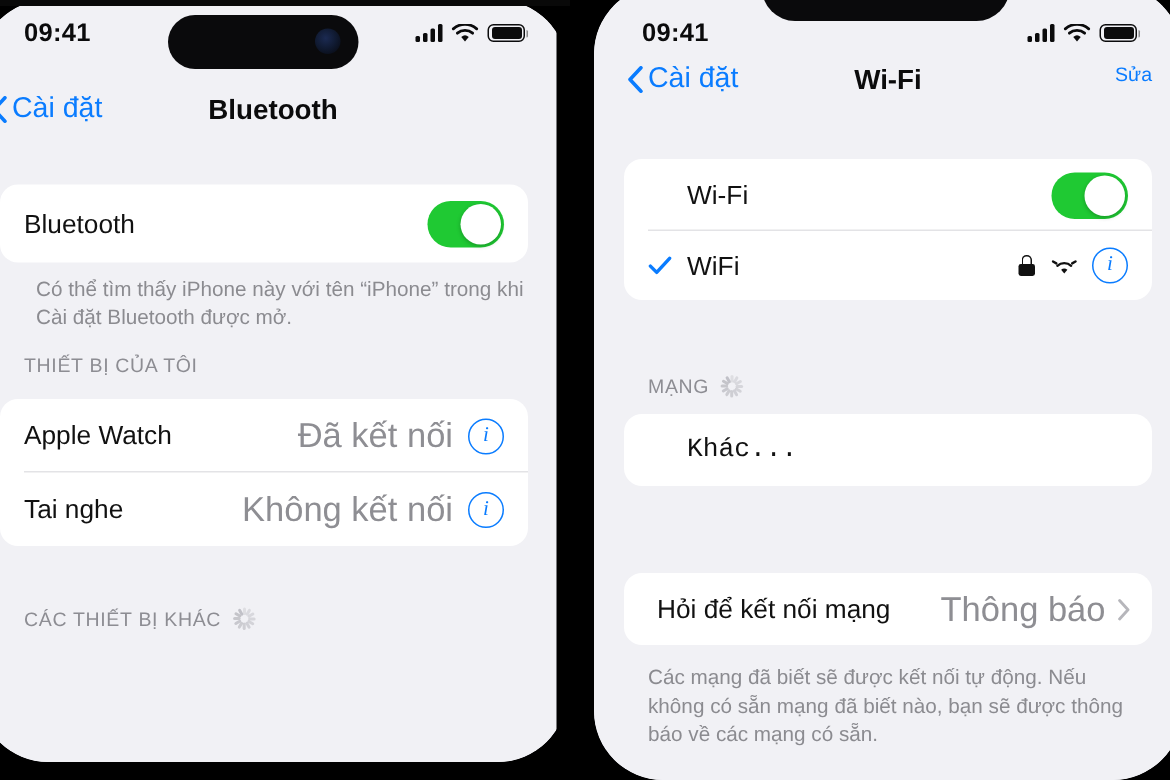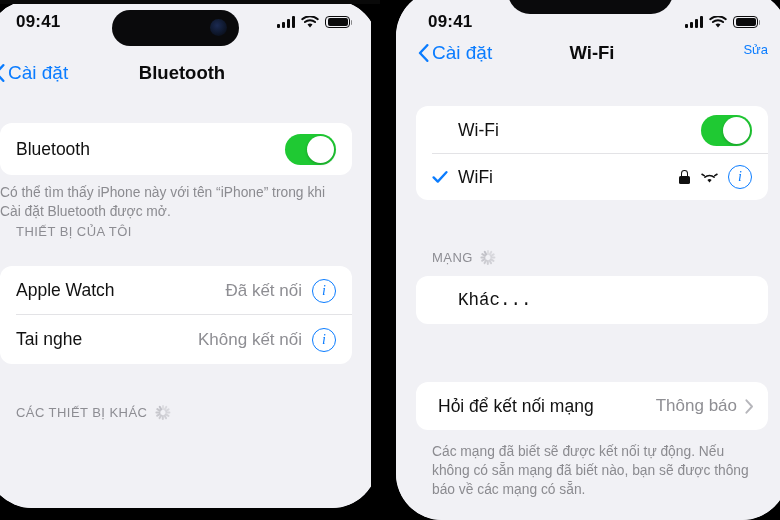--- a/index.html
+++ b/index.html
@@ -123,21 +123,21 @@
   .row{
     display:flex;align-items:center;
     padding:0 16px;
     box-sizing:border-box;
     position:relative;
   }
   .row .sep{
     position:absolute;left:16px;right:0;bottom:0;height:0.8px;background:#e3e3e6;
   }
   .row-label{font-size:17.5px;color:#111;}
-  .row-value{font-size:17px;color:#8e8e93;margin-left:auto;}
+  .row-value{font-size:23px;color:#8e8e93;margin-left:auto;}
   .grouphdr{
     position:absolute;
     font-size:13px;color:#8d8d93;letter-spacing:.45px;
     display:flex;align-items:center;gap:8px;
   }
   .footnote{
     position:absolute;
     font-size:13.8px;color:#8b8b90;line-height:19px;
   }
 
@@ -223,23 +223,23 @@
 
       <div class="card" style="left:14px;top:123px;width:352px;height:52px;">
         <div class="row" style="height:52px;">
           <span class="row-label">Bluetooth</span>
           <div class="toggle">
             <div class="knob"></div>
           </div>
         </div>
       </div>
 
-      <div class="footnote" style="left:14px;top:183px;width:330px;">Có thể tìm thấy iPhone này với tên “iPhone” trong khi Cài đặt Bluetooth được mở.</div>
-
-      <div class="grouphdr" style="left:30px;top:224px;justify-content:flex-end;">
+      <div class="footnote" style="left:38px;top:183px;width:330px;">Có thể tìm thấy iPhone này với tên “iPhone” trong khi Cài đặt Bluetooth được mở.</div>
+
+      <div class="grouphdr" style="left:30px;top:236px;justify-content:flex-end;">
         <span>THIẾT BỊ CỦA TÔI</span>
       </div>
 
       <div class="card" style="left:14px;top:266px;width:352px;height:98px;">
         <div class="row" style="height:49px;">
           <span class="row-label">Apple Watch</span>
           <span class="row-value">Đã kết nối</span>
           <span class="info-i">i</span>
           <span class="sep"></span>
         </div>

